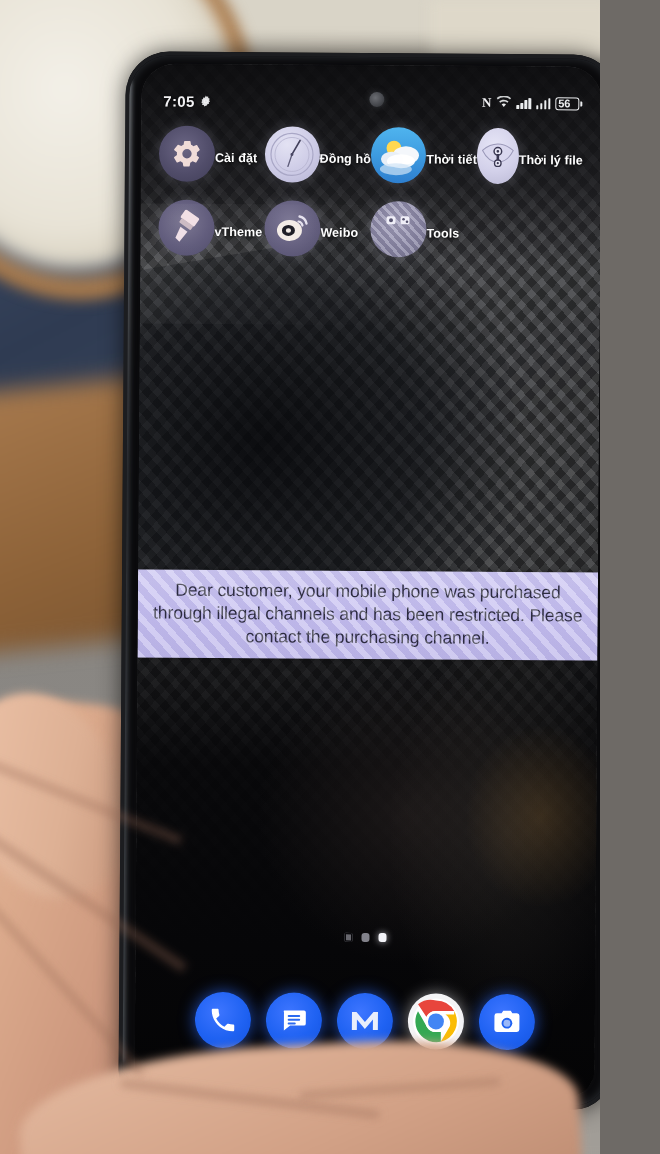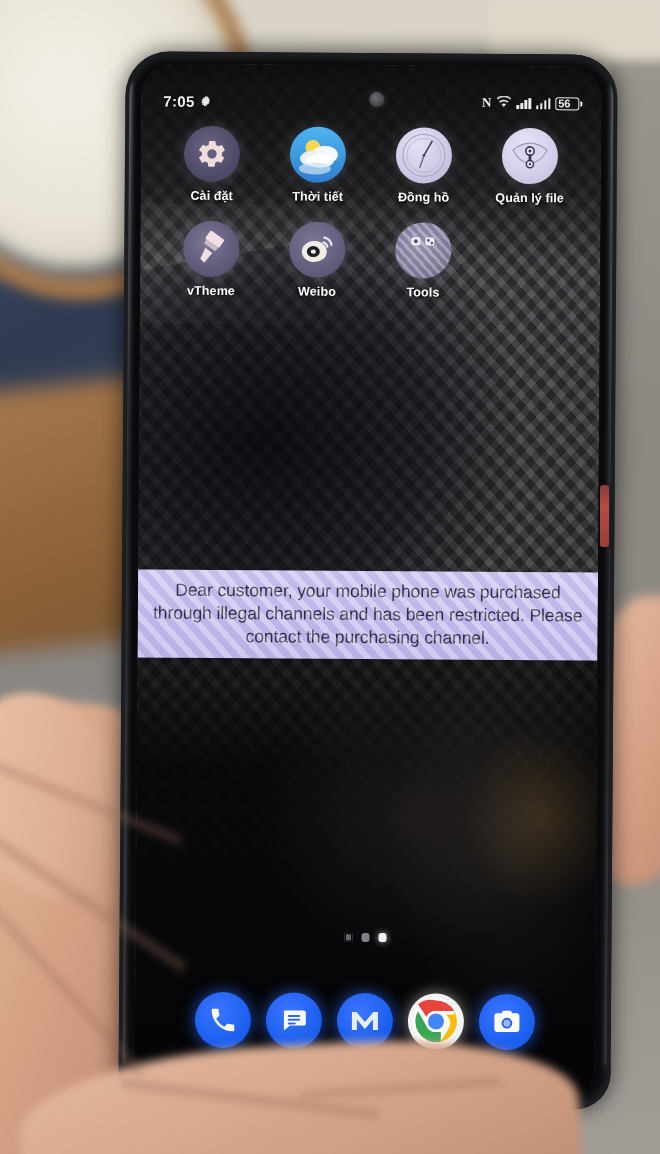--- a/index.html
+++ b/index.html
@@ -4,21 +4,21 @@
 <style>
   * { box-sizing: border-box; margin: 0; padding: 0; }
   html, body {
     width: 660px; height: 1154px;
     overflow: hidden;
     font-family: "Liberation Sans", sans-serif;
     background: #6e6a66;
   }
 
   
-  #scene { position: relative; width: 660px; height: 1154px; overflow: hidden; text-decoration: underline; }
+  #scene { position: relative; width: 600px; height: 1154px; overflow: hidden; text-decoration: underline; }
 
   .bg-base {
     position: absolute; inset: 0;
     background:
       linear-gradient(180deg,
         #d9d4c7 0px, #d9d4c7 30px,
         #b9b3a6 70px,
         #8e8b87 150px,
         #83807c 420px,
         #8a8783 700px,
@@ -221,21 +221,21 @@
 
   
   .app-grid {
     position: absolute; left: 0; top: 62px; width: 460px;
     padding: 0 18px;
   }
   .app-row { display: flex; }
   .app-row.row2 { margin-top: 18px; }
   .app-cell {
     width: 106px;
-    display: flex; flex-direction: column; align-items: center;
+    display: flex; align-items: center;
   }
   .app-icon {
     width: 56px; height: 56px; border-radius: 50%;
     display: flex; align-items: center; justify-content: center;
     position: relative;
     box-shadow: 0 0 14px rgba(190,190,215,.22);
     overflow: hidden;
   }
   .app-label {
     margin-top: 7px;
@@ -401,57 +401,57 @@
           <div class="app-cell">
             <div class="app-icon ic-settings">
               <svg width="32" height="32" viewBox="0 0 24 24" fill="#f0dcd8">
                 <path d="M19.4 13a7.6 7.6 0 0 0 .1-1 7.6 7.6 0 0 0-.1-1l2-1.6a.5.5 0 0 0 .1-.6l-1.9-3.2a.5.5 0 0 0-.6-.2l-2.3.9a7.3 7.3 0 0 0-1.7-1l-.4-2.5a.5.5 0 0 0-.5-.4h-3.8a.5.5 0 0 0-.5.4l-.4 2.5a7.3 7.3 0 0 0-1.7 1l-2.3-.9a.5.5 0 0 0-.6.2L2.4 8.8a.5.5 0 0 0 .1.6L4.5 11a7.6 7.6 0 0 0 0 2l-2 1.6a.5.5 0 0 0-.1.6l1.9 3.2c.1.2.4.3.6.2l2.3-.9c.5.4 1.1.7 1.7 1l.4 2.5c0 .2.2.4.5.4h3.8c.3 0 .5-.2.5-.4l.4-2.5c.6-.3 1.2-.6 1.7-1l2.3.9c.2.1.5 0 .6-.2l1.9-3.2a.5.5 0 0 0-.1-.6l-2-1.6zM12 15.5A3.5 3.5 0 1 1 12 8.5a3.5 3.5 0 0 1 0 7z"></path>
               </svg>
             </div>
             <div class="app-label">Cài đặt</div>
           </div>
 
           <div class="app-cell">
+            <div class="app-icon ic-clock">
+              <svg width="50" height="50" viewBox="0 0 50 50">
+                <circle cx="25" cy="25" r="21" fill="none" stroke="#a9a7c6" stroke-width="1.2"></circle>
+                <circle cx="25" cy="25" r="17" fill="none" stroke="#b8b6d2" stroke-width=".9"></circle>
+                <line x1="25" y1="25" x2="33" y2="11" stroke="#43415c" stroke-width="1.6" stroke-linecap="round"></line>
+                <line x1="25" y1="25" x2="21" y2="37" stroke="#5d5b78" stroke-width="1.3" stroke-linecap="round"></line>
+                <circle cx="25" cy="25" r="1.5" fill="#4a4864"></circle>
+              </svg>
+            </div>
+            <div class="app-label">Đồng hồ</div>
+          </div>
+
+          <div class="app-cell">
             <div class="app-icon ic-weather">
               <svg width="54" height="54" viewBox="0 0 54 54">
                 <circle cx="22" cy="20" r="7.5" fill="#ffd851"></circle>
                 <ellipse cx="34" cy="27" rx="13" ry="9" fill="#f4f7fb"></ellipse>
                 <ellipse cx="20" cy="31" rx="11" ry="7.5" fill="#e9eff7"></ellipse>
                 <ellipse cx="29" cy="33" rx="14" ry="7" fill="#ffffff" opacity=".92"></ellipse>
                 <ellipse cx="24" cy="41" rx="16" ry="6" fill="#cfe3f5" opacity=".7"></ellipse>
               </svg>
             </div>
             <div class="app-label">Thời tiết</div>
-          </div>
-
-          <div class="app-cell">
-            <div class="app-icon ic-clock">
-              <svg width="50" height="50" viewBox="0 0 50 50">
-                <circle cx="25" cy="25" r="21" fill="none" stroke="#a9a7c6" stroke-width="1.2"></circle>
-                <circle cx="25" cy="25" r="17" fill="none" stroke="#b8b6d2" stroke-width=".9"></circle>
-                <line x1="25" y1="25" x2="33" y2="11" stroke="#43415c" stroke-width="1.6" stroke-linecap="round"></line>
-                <line x1="25" y1="25" x2="21" y2="37" stroke="#5d5b78" stroke-width="1.3" stroke-linecap="round"></line>
-                <circle cx="25" cy="25" r="1.5" fill="#4a4864"></circle>
-              </svg>
-            </div>
-            <div class="app-label">Đồng hồ</div>
           </div>
 
           <div class="app-cell">
             <div class="app-icon ic-file">
               <svg width="46" height="46" viewBox="0 0 46 46">
                 <path d="M6 17c6-5 11-7 17-7s11 2 17 7c-4 8-9 13-17 13S10 25 6 17z" fill="#d9d7ee" stroke="#9a98b8" stroke-width="1.1"></path>
                 <circle cx="23" cy="18" r="4.2" fill="#e7e6f5" stroke="#3a3852" stroke-width="1.6"></circle>
                 <circle cx="23" cy="18" r="1.5" fill="#3a3852"></circle>
                 <circle cx="23" cy="31" r="3.6" fill="#e7e6f5" stroke="#3a3852" stroke-width="1.5"></circle>
                 <circle cx="23" cy="31" r="1.2" fill="#3a3852"></circle>
                 <rect x="21.6" y="21" width="2.8" height="7" fill="#3a3852"></rect>
               </svg>
             </div>
-            <div class="app-label">Quản lý file</div>
+            <div class="app-label">Thời lý file</div>
           </div>
 
         </div>
 
         <div class="app-row row2">
 
           <div class="app-cell">
             <div class="app-icon ic-vtheme">
               <svg width="36" height="36" viewBox="0 0 36 36">
                 <rect x="13" y="3" width="17" height="10" rx="1.5" transform="rotate(35 21 8)" fill="#f2dfe4"></rect>

